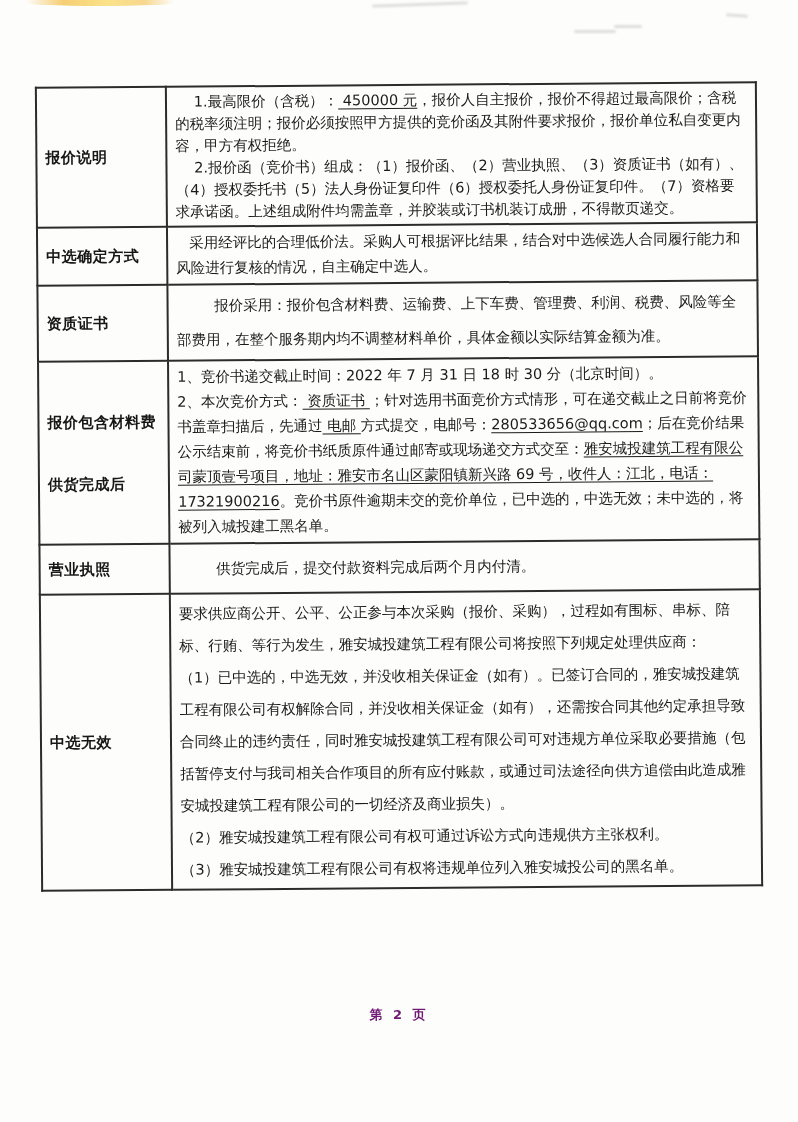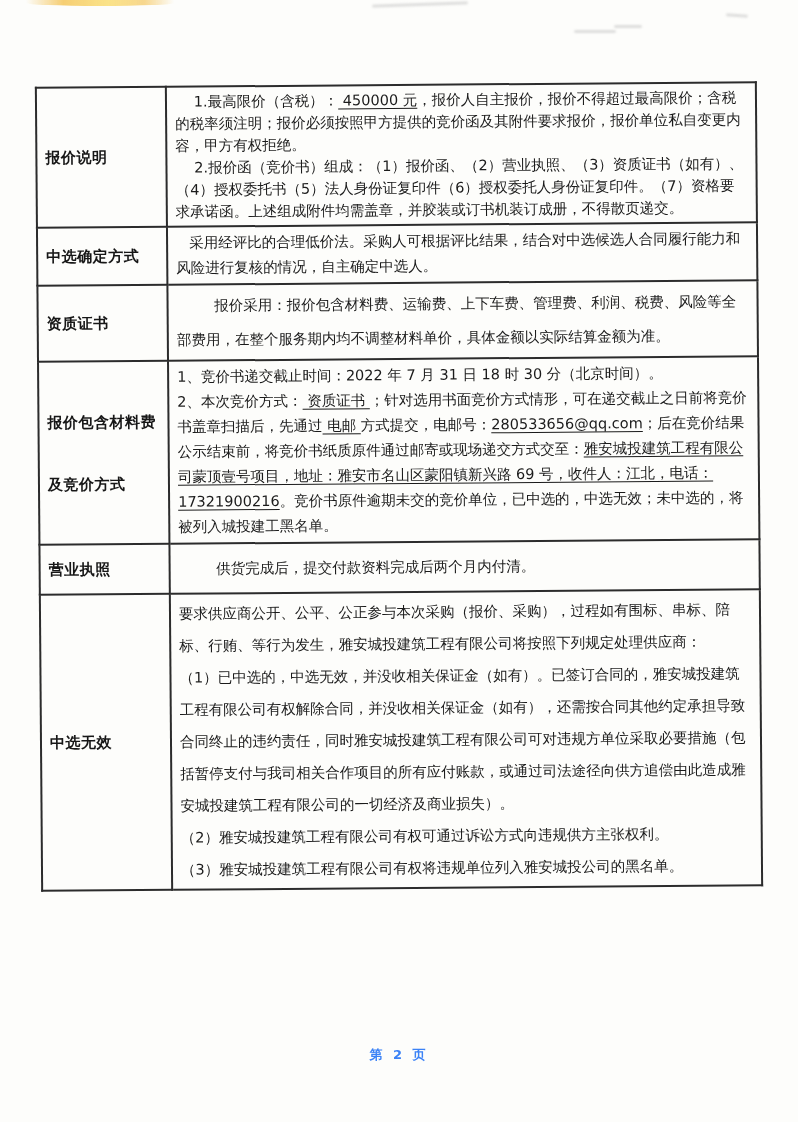--- a/index.html
+++ b/index.html
@@ -61,22 +61,22 @@
   .ind-1  { text-indent:1.3em; }
   .ind-sm { text-indent:0.9em; }
   .ind-2  { text-indent:2.6em; }
 
   .u { text-decoration:underline; text-underline-offset:3px; }
 
   .lbl-line { line-height:22px; }
   .lbl-gap { margin-top:40px; }
 
   .footer {
-    position:absolute; top:1046px; left:0; width:100%;
-    text-align:center; font-size:13px; letter-spacing:3px; color:#3b82f6;
+    position:absolute; top:1006px; left:0; width:100%;
+    text-align:center; font-size:13px; letter-spacing:3px; color:#701a75;
     font-weight:700;
   }
 </style>
 </head>
 <body>
 
 <div class="page">
 
   <div class="streak"></div>
   <div class="smudge s1"></div>
@@ -112,21 +112,21 @@
           <div class="lbl-line">资质证书</div>
         </td>
         <td class="cnt c-r3">
           <p class="ind-2">报价采用：报价包含材料费、运输费、上下车费、管理费、利润、税费、风险等全部费用，在整个服务期内均不调整材料单价，具体金额以实际结算金额为准。</p>
         </td>
       </tr>
 
       <tr>
         <td class="lbl h-r4">
           <div class="lbl-line">报价包含材料费</div>
-          <div class="lbl-line lbl-gap">及竞价方式</div>
+          <div class="lbl-line lbl-gap">供货完成后</div>
         </td>
         <td class="cnt c-r4">
           <p>1、竞价书递交截止时间：2022 年 7 月 31 日 18 时 30 分（北京时间）。</p>
           <p><span>2、本次竞价方式：</span><span class="u"> 资质证书 </span><span>；针对选用书面竞价方式情形，可在递交截止之日前将竞价书盖章扫描后，先通过</span><span class="u"> 电邮 </span><span>方式提交，电邮号：</span><span class="u">280533656@qq.com</span><span>；后在竞价结果公示结束前，将竞价书纸质原件通过邮寄或现场递交方式交至：</span><span class="u">雅安城投建筑工程有限公司蒙顶壹号项目，地址：雅安市名山区蒙阳镇新兴路 69 号，收件人：江北，电话：17321900216</span><span>。竞价书原件逾期未交的竞价单位，已中选的，中选无效；未中选的，将被列入城投建工黑名单。</span></p>
         </td>
       </tr>
 
       <tr>
         <td class="lbl h-r5">
           <div class="lbl-line">营业执照</div>

